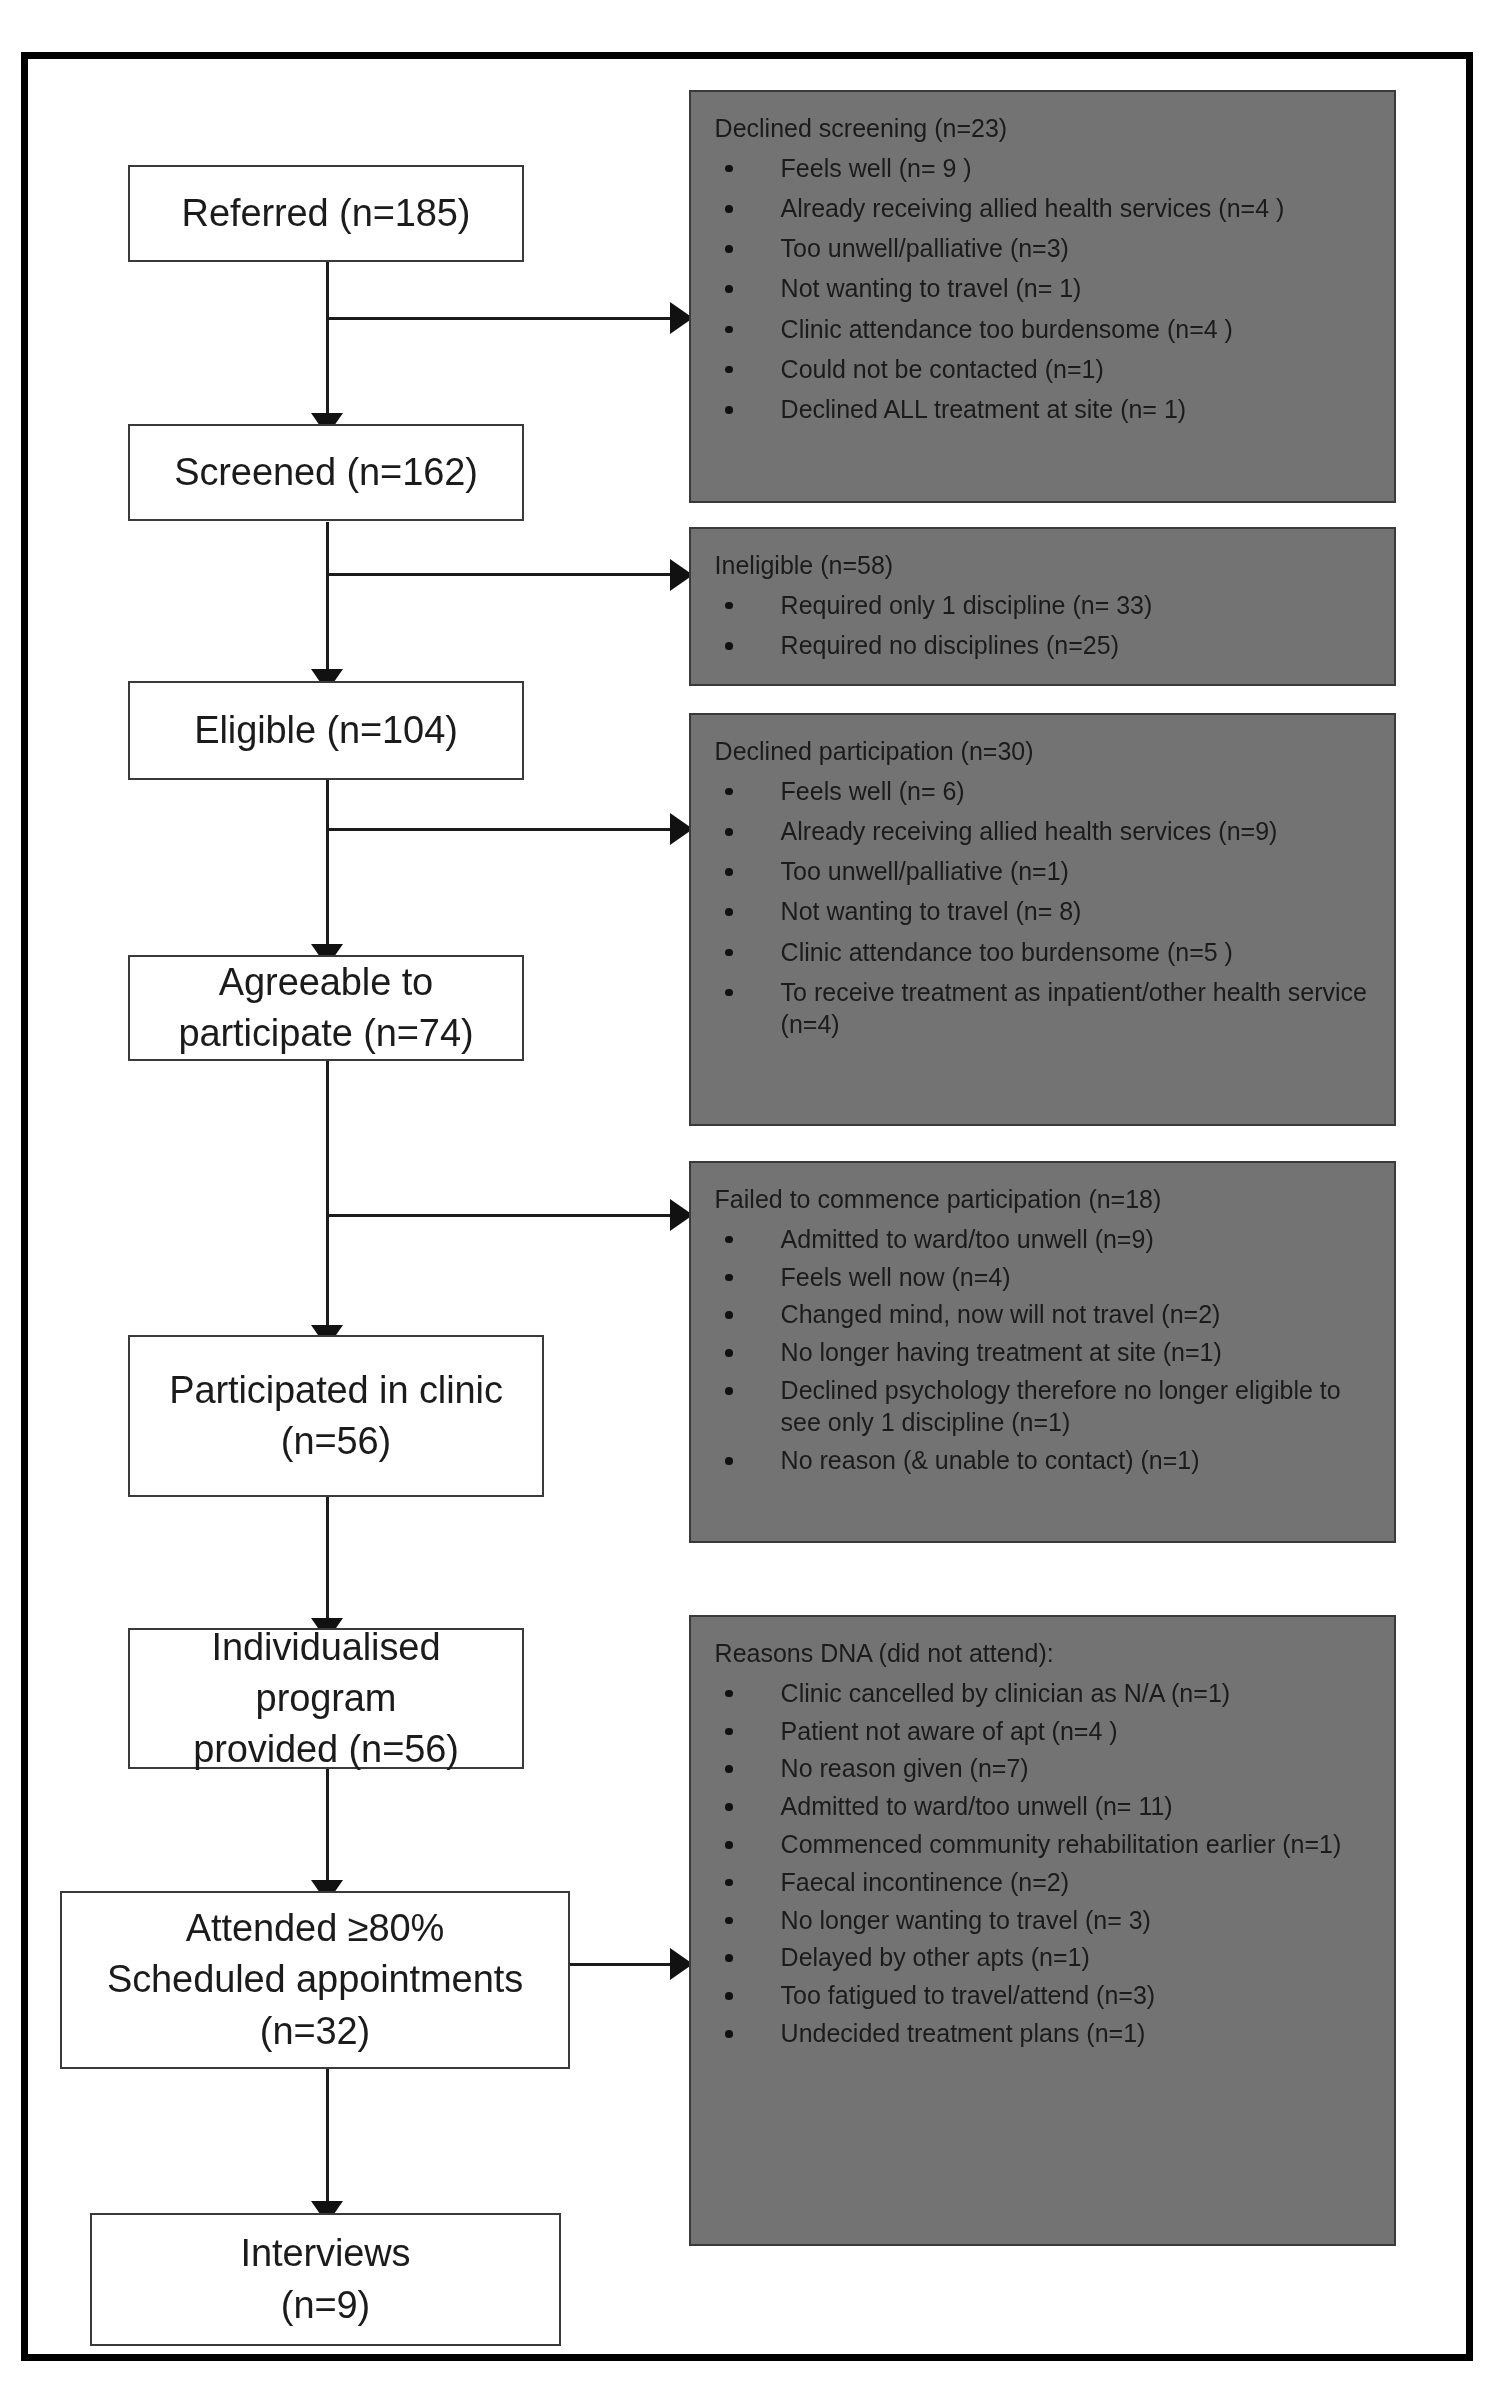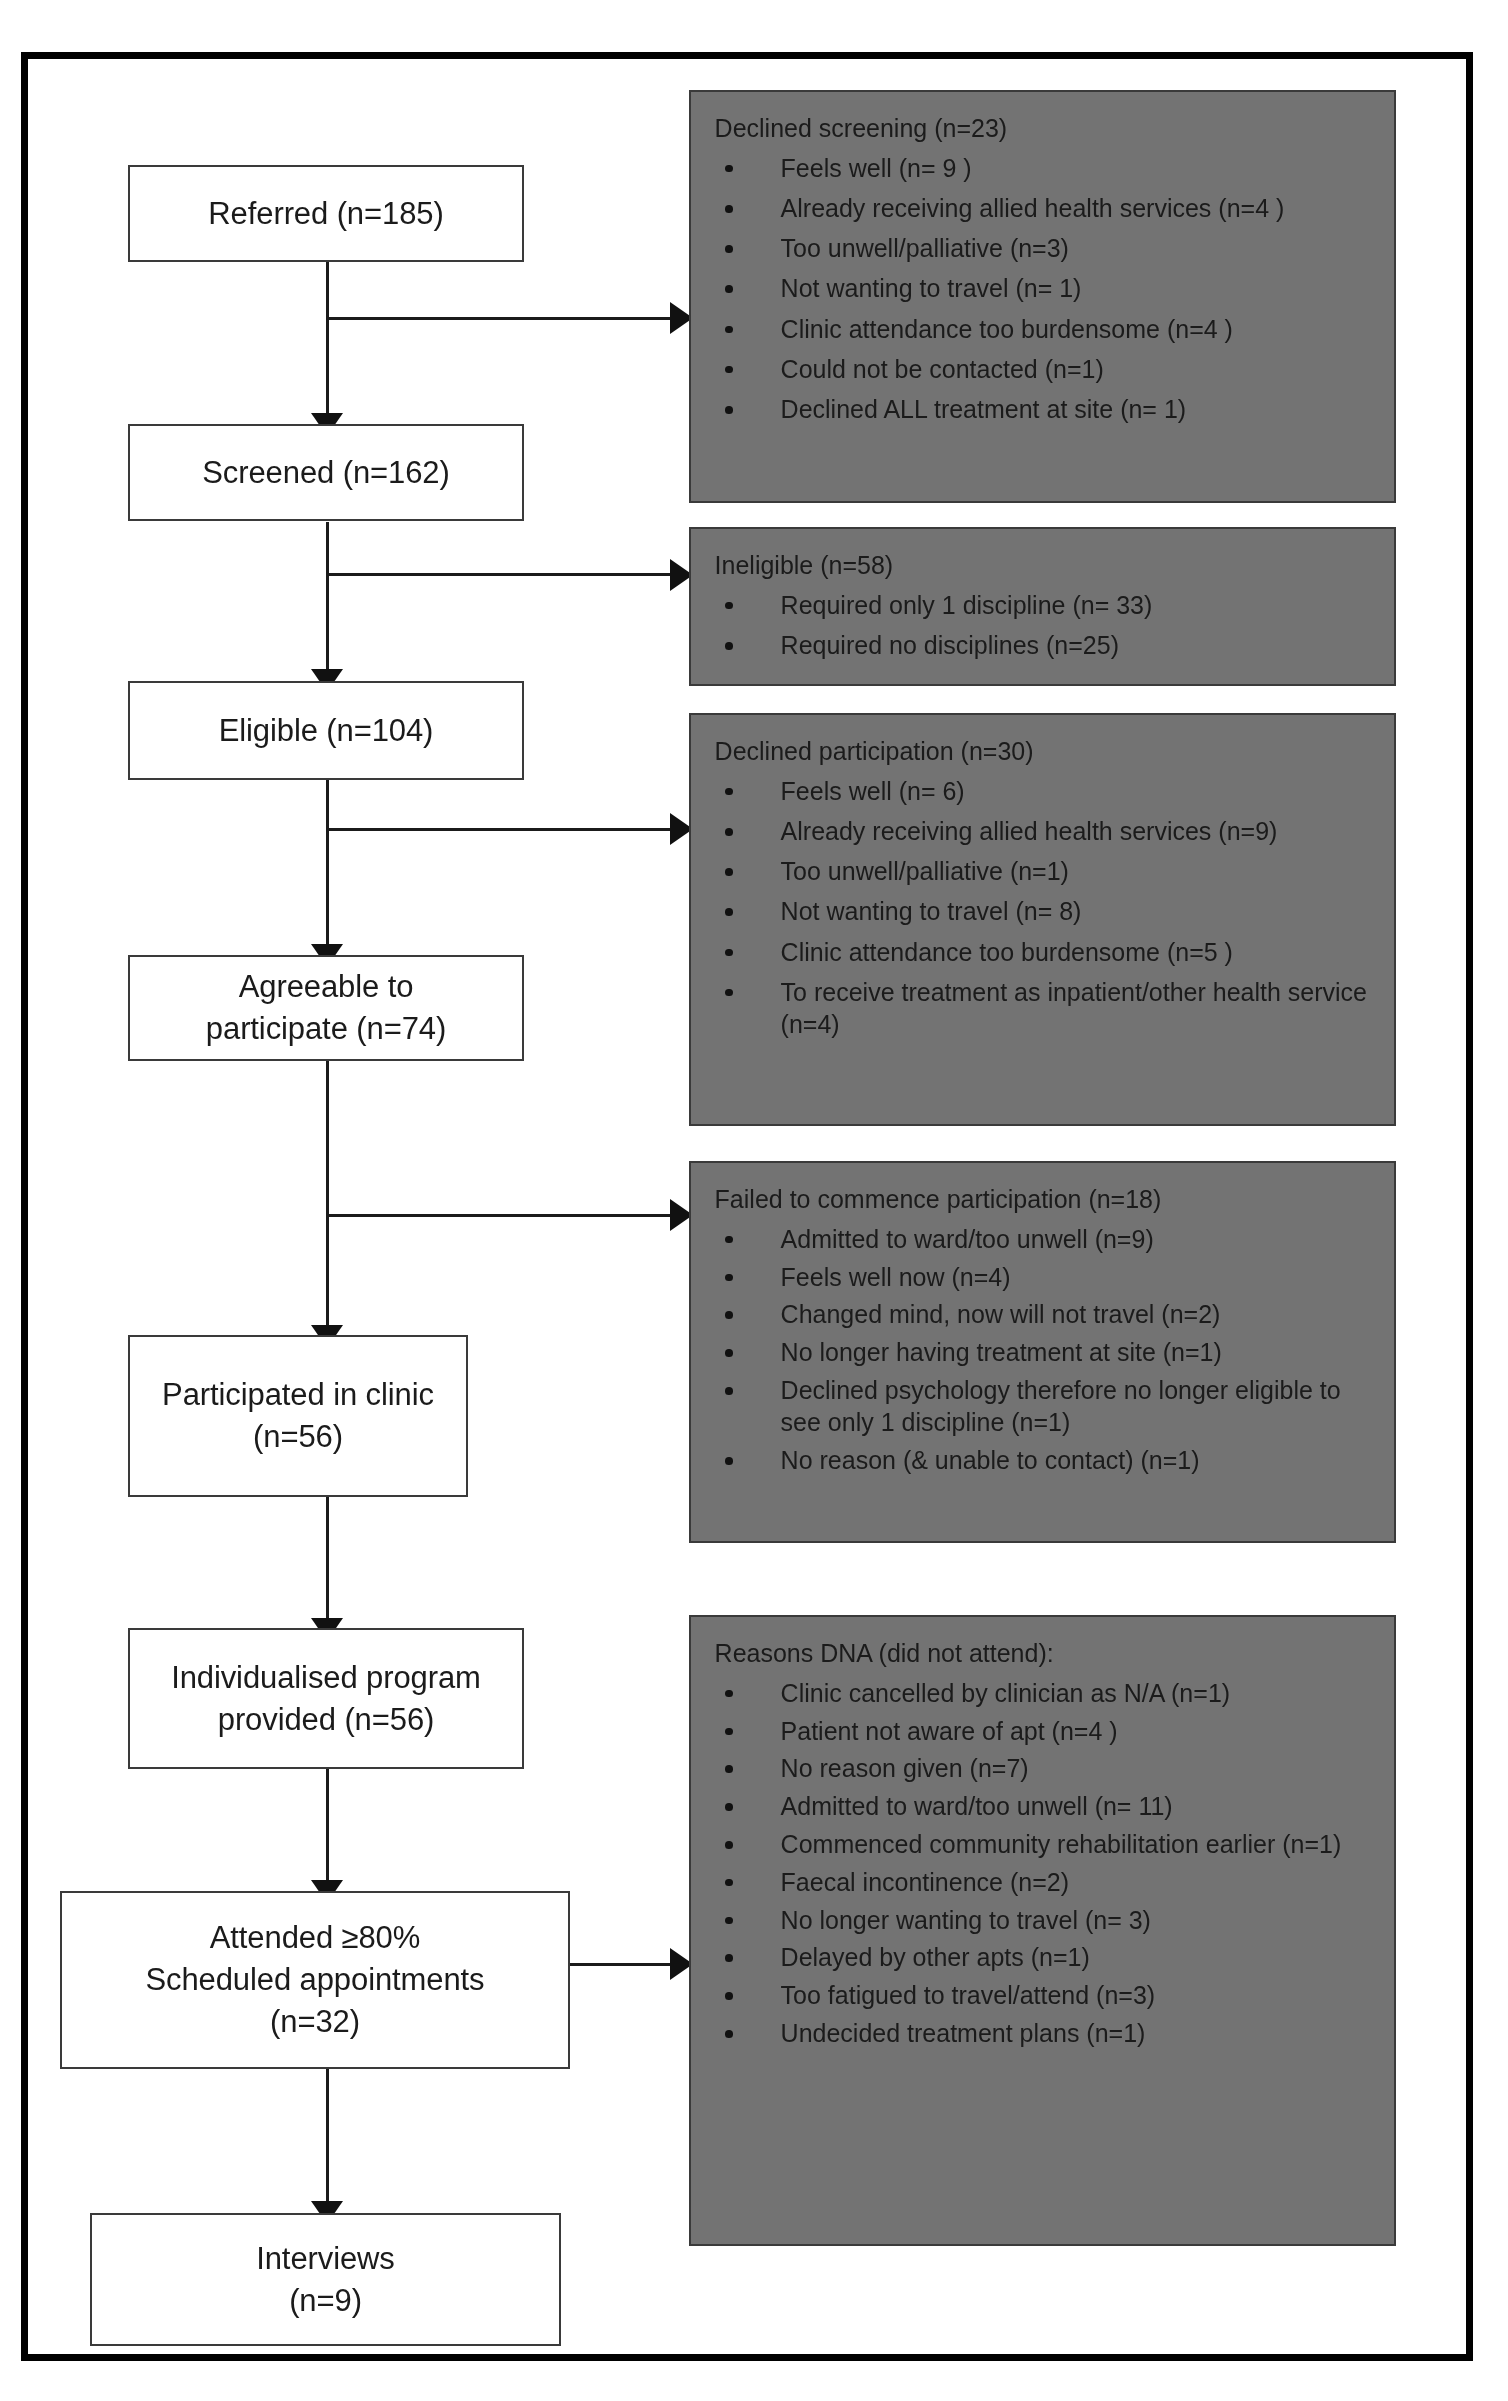--- a/index.html
+++ b/index.html
@@ -35,21 +35,21 @@
     background: #ffffff;
     display: flex;
     align-items: center;
     justify-content: center;
     text-align: center;
     color: #1b1b1b;
   }
   .node .node-label {
     display: block;
     width: 100%;
-    font-size: 31px;
+    font-size: 38px;
     line-height: 1.35;
     letter-spacing: -0.1px;
     white-space: pre-line;
     padding: 0 23px;
   }
   .sidebox {
     position: absolute;
     box-sizing: border-box;
     border: 2.9px solid #3a3a3a;
     background: #737373;
@@ -166,21 +166,21 @@
 
     <div class="node" style="left:100px; top:622px; width:396px; height:99px;">
       <span class="node-label">Eligible (n=104)</span>
     </div>
 
     <div class="node" style="left:100px; top:896px; width:396px; height:106px;">
       <span class="node-label">Agreeable to
 participate (n=74)</span>
     </div>
 
-    <div class="node" style="left:100px; top:1276px; width:340px; height:162px;">
+    <div class="node" style="left:100px; top:1276px; width:416px; height:162px;">
       <span class="node-label">Participated in clinic
 (n=56)</span>
     </div>
 
     <div class="node" style="left:100px; top:1569px; width:396px; height:141px;">
       <span class="node-label">Individualised program
 provided (n=56)</span>
     </div>
 
     <div class="node" style="left:32px; top:1832px; width:510px; height:178px;">

